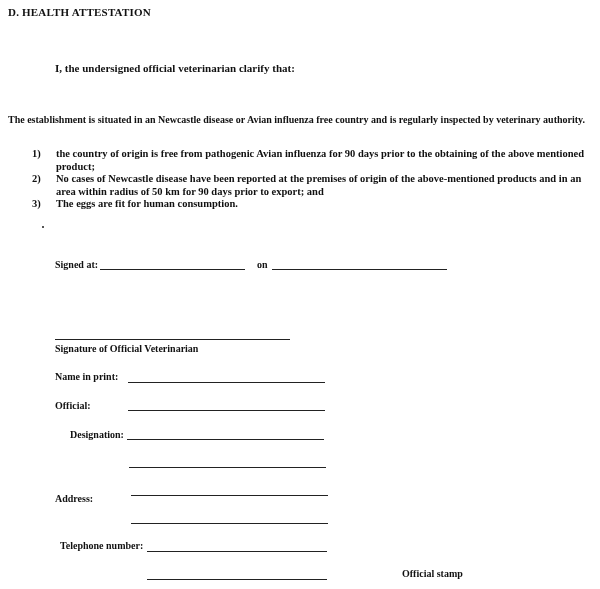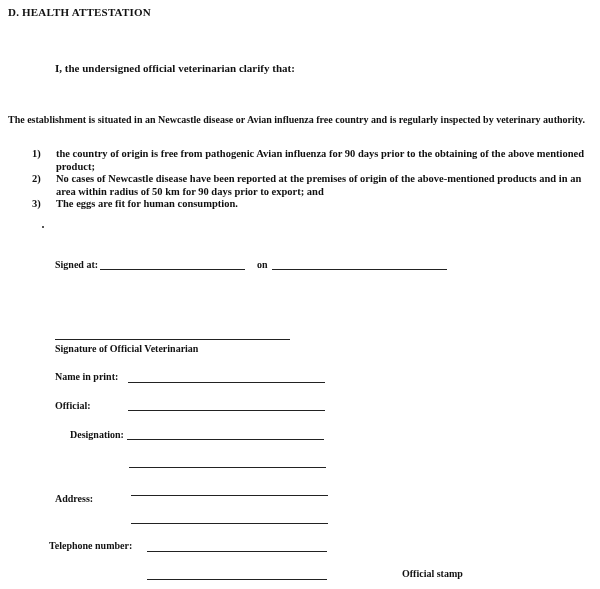--- a/index.html
+++ b/index.html
@@ -56,19 +56,19 @@
 <div class="line" style="left:128px;top:410px;width:197px;"></div>
 
 <div class="abs label" style="left:70px;top:429px;">Designation:</div>
 <div class="line" style="left:127px;top:439px;width:197px;"></div>
 
 <div class="abs label" style="left:55px;top:457px;margin-top:36px;">Address:</div>
 <div class="line" style="left:129px;top:467px;width:197px;"></div>
 <div class="line" style="left:131px;top:495px;width:197px;"></div>
 <div class="line" style="left:131px;top:523px;width:197px;"></div>
 
-<div class="abs label" style="left:49px;top:540px;font-family:Liberation Serif, serif;">Telephone number:</div>
+<div class="abs label" style="left:60px;top:540px;font-family:Liberation Serif, serif;">Telephone number:</div>
 <div class="line" style="left:147px;top:551px;width:180px;"></div>
 
 <div class="abs label" style="left:55px;top:568px;margin-top:42px;">Fax number:</div>
 <div class="line" style="left:147px;top:579px;width:180px;"></div>
 
 <div class="abs label" style="left:402px;top:568px;">Official stamp</div>
 
 </body></html>

